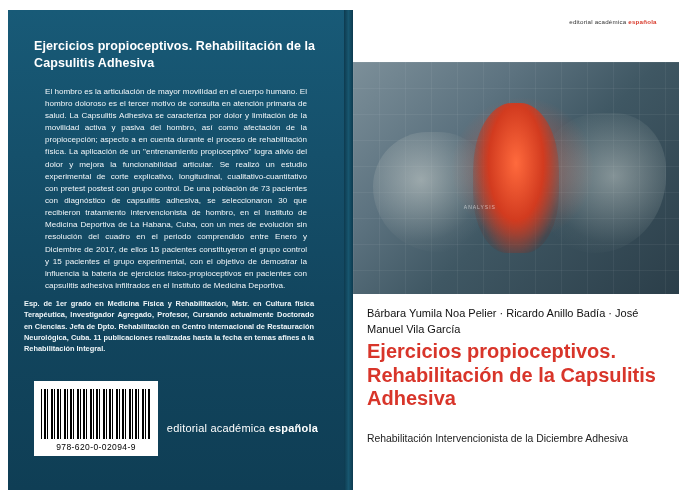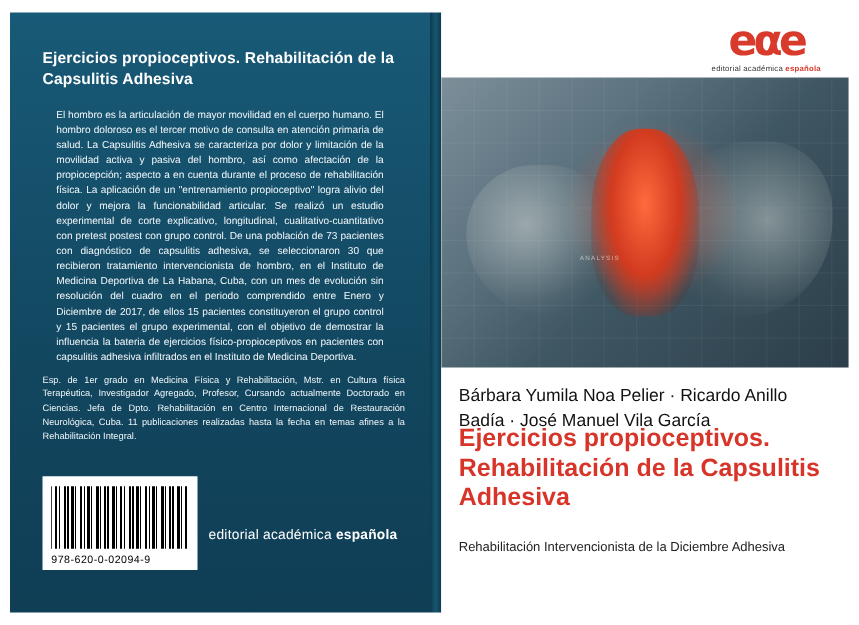--- a/index.html
+++ b/index.html
@@ -41,27 +41,28 @@
   }
   .back-abstract {
     font-size: 8.1px;
     line-height: 1.5;
     text-align: justify;
     margin: 11px;
     color: #f2f7fa;
   }
   .back-bio {
     position: absolute;
-    left: 26px;
+    left: 16px;
     top: 288px;
     width: 290px;
     font-size: 7.4px;
     line-height: 1.52;
     text-align: justify;
     color: #eef5f8;
+    font-weight: bold;
   }
   
   .barcode-box {
     position: absolute;
     left: 26px;
     bottom: 34px;
     width: 124px;
     background: #ffffff;
     padding: 8px 7px 4px 7px;
     box-sizing: border-box;
@@ -73,21 +74,21 @@
       repeating-linear-gradient(90deg,
         #000 0px, #000 1px, #fff 1px, #fff 3px,
         #000 3px, #000 5px, #fff 5px, #fff 6px,
         #000 6px, #000 7px, #fff 7px, #fff 10px,
         #000 10px, #000 12px, #fff 12px, #fff 13px);
   }
   .barcode-num {
     font-family: "Liberation Sans", sans-serif;
     font-size: 8.5px;
     color: #000;
-    text-align: left;
+    text-align: center;
     letter-spacing: 0.4px;
     margin-top: 3px;
   }
   .publisher-back {
     position: absolute;
     right: 26px;
     bottom: 56px;
     font-size: 11px;
     color: #ffffff;
     letter-spacing: 0.2px;
@@ -190,21 +191,21 @@
     top: 61%;
     font-size: 5px;
     color: rgba(255,255,255,0.55);
     letter-spacing: 1px;
   }
   .authors {
     position: absolute;
     left: 14px;
     top: 296px;
     width: 300px;
-    font-size: 14px;
+    font-size: 11px;
     color: #111;
     line-height: 1.45;
   }
   .front-title {
     position: absolute;
     left: 14px;
     top: 330px;
     width: 300px;
     font-size: 20px;
     font-weight: bold;
@@ -239,21 +240,20 @@
     <div class="publisher-back">
       <span>editorial académica </span><b>española</b>
     </div>
   </div>
 
   <div class="spine"></div>
 
   <div class="front-cover">
 
     <div class="logo-area">
-      <div class="logo-glyph">eαe</div>
       <div class="logo-caption">
         <span>editorial académica </span><b>española</b>
       </div>
     </div>
 
     <div class="hero-image">
       <div class="hero-grid"></div>
       <div class="hero-hand"></div>
       <div class="hero-hand2"></div>
       <div class="hero-figure"></div>

